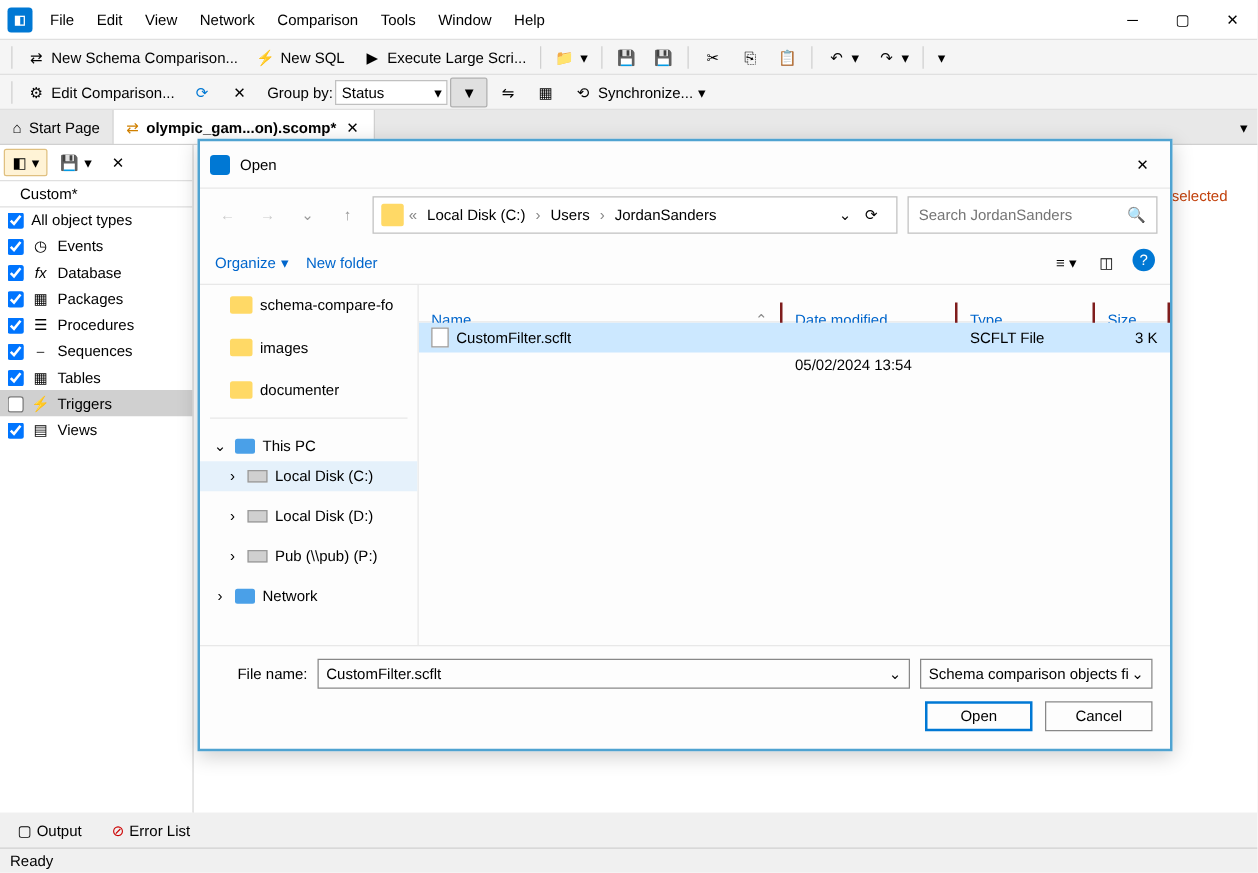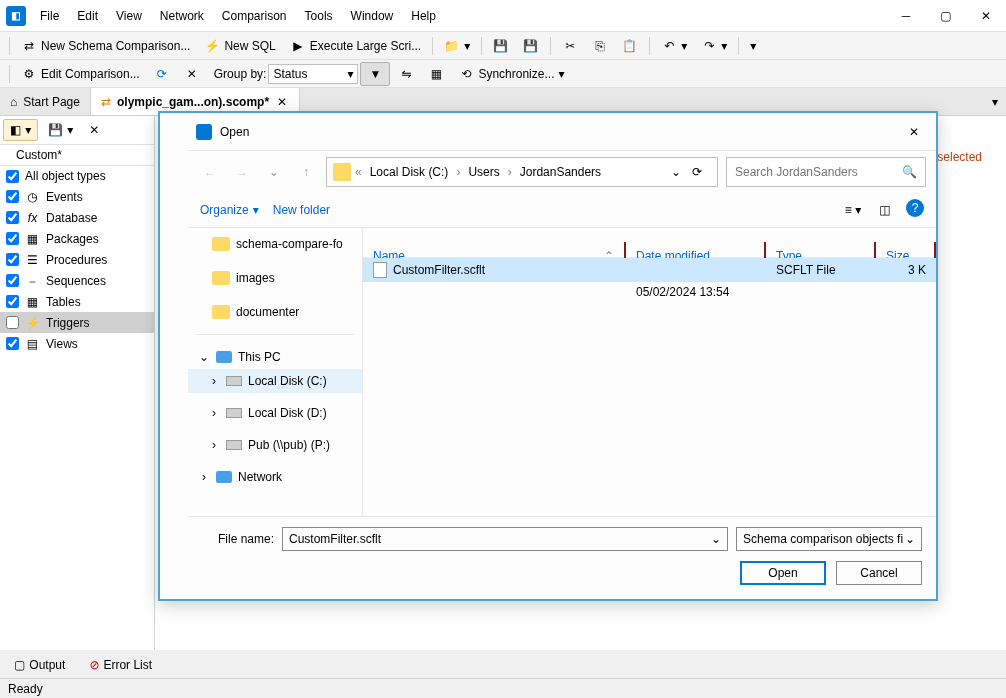--- a/index.html
+++ b/index.html
@@ -21,28 +21,28 @@
 .tabs-bar { display: flex; align-items: center; height: 28px; background: #e8e8e8; border-bottom: 1px solid #d0d0d0; }
 .tab { display: flex; align-items: center; gap: 6px; padding: 0 10px; height: 100%; cursor: pointer; border-right: 1px solid #d0d0d0; }
 .tab.active { background: #fff; }
 .tab-close { width: 14px; height: 14px; display: flex; align-items: center; justify-content: center; }
 
 .main-content { display: flex; height: calc(100% - 32px - 28px - 28px - 28px - 28px - 20px); }
 .sidebar { width: 155px; background: #fff; border-right: 1px solid #d0d0d0; }
 .sidebar-toolbar { display: flex; align-items: center; padding: 3px; gap: 4px; border-bottom: 1px solid #e0e0e0; }
 .sb-label { padding: 3px 16px; font-weight: normal; border-bottom: 1px solid #e0e0e0; }
 .obj-list { }
-.obj-item { display: flex; align-items: center; gap: 6px; padding: 3px 6px; cursor: pointer; }
+.obj-item { display: flex; align-items: flex-end; gap: 6px; padding: 3px 6px; cursor: pointer; }
 .obj-item.sel { background: #d0d0d0; }
 .obj-check { width: 13px; height: 13px; }
 .obj-icon { width: 15px; height: 15px; display: flex; align-items: center; justify-content: center; }
 
 .content-area { flex: 1; background: #fff; position: relative; }
 
-.dialog-overlay { position: absolute; left: 158px; top: 111px; width: 780px; height: 490px; background: #fdfdfd; border: 2px solid #4fa3d1; box-shadow: 0 4px 16px rgba(0,0,0,0.2); display: flex; flex-direction: column; padding-left: 28px; }
+.dialog-overlay { position: absolute; left: 158px; top: 111px; width: 780px; height: 490px; background: #fdfdfd; border: 2px solid #4fa3d1; box-shadow: 0 4px 16px rgba(0,0,0,0.2); display: flex; flex-direction: column; }
 .dialog-title { display: flex; align-items: center; height: 38px; padding: 0 8px; border-bottom: 1px solid #e8e8e8; }
 .dialog-title-icon { width: 16px; height: 16px; background: #0078d4; border-radius: 3px; margin-right: 8px; }
 .dialog-close { width: 28px; height: 28px; display: flex; align-items: center; justify-content: center; cursor: pointer; }
 
 .dialog-nav { display: flex; align-items: center; height: 42px; padding: 0 10px; gap: 8px; }
 .nav-arrow { width: 24px; height: 24px; display: flex; align-items: center; justify-content: center; cursor: pointer; color: #999; }
 .nav-arrow.disabled { color: #ccc; }
 .breadcrumb-box { flex: 1; display: flex; align-items: center; border: 1px solid #c0c0c0; background: #fff; height: 30px; padding: 0 6px; gap: 2px; }
 .bc-icon { width: 18px; height: 18px; background: #ffd966; border-radius: 2px; }
 .bc-item { padding: 2px 4px; cursor: pointer; }

